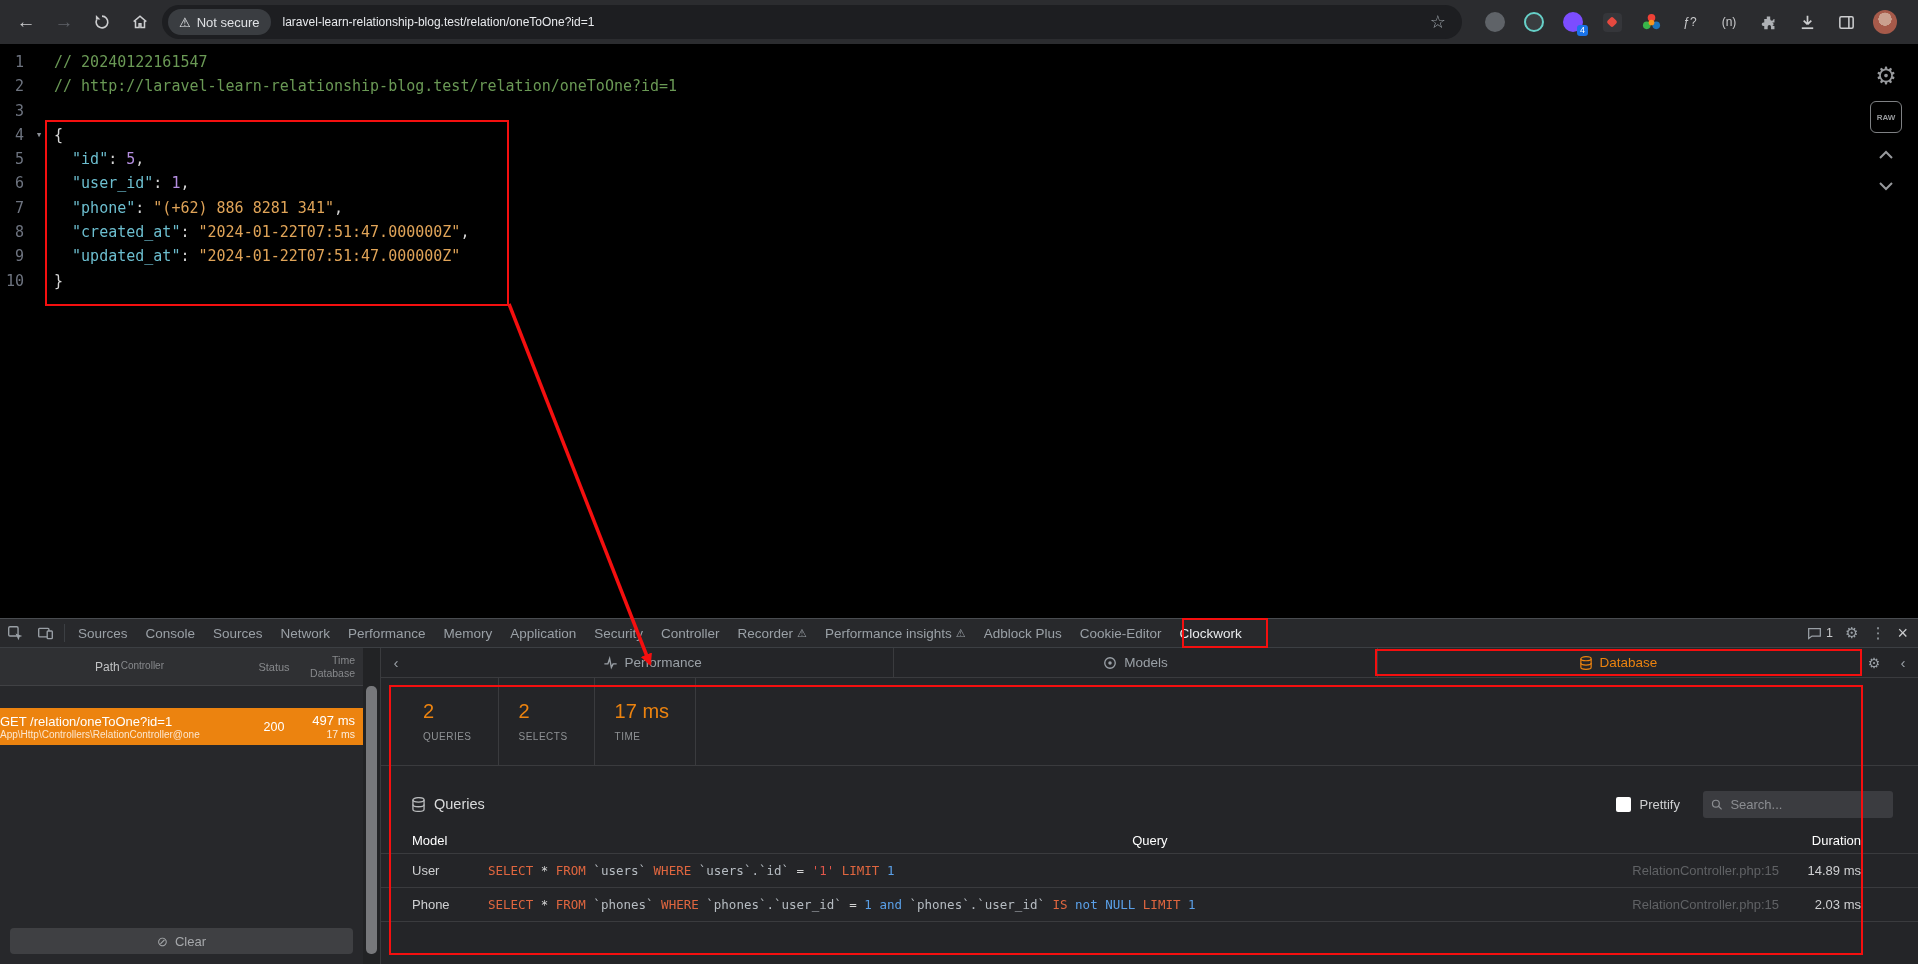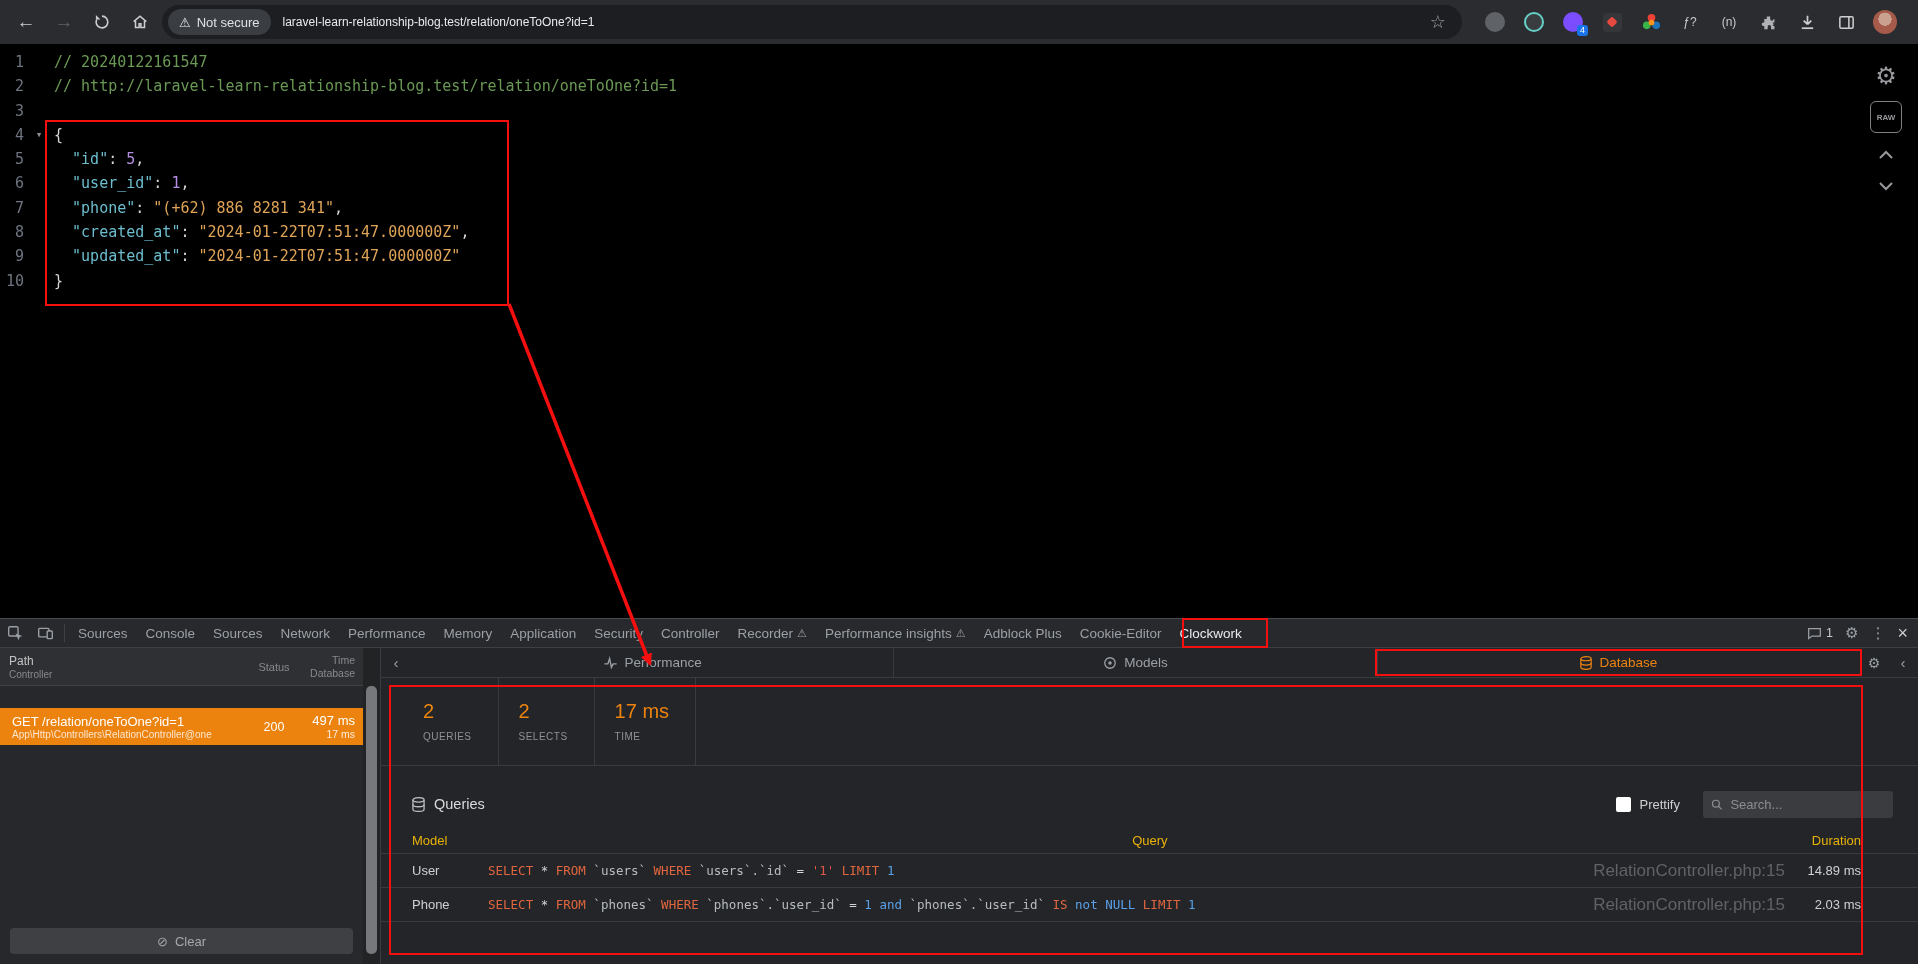--- a/index.html
+++ b/index.html
@@ -60,28 +60,28 @@
   .warnb{font-size:11px;color:#9aa0a6;}
   .dt-actions{margin-left:auto;display:flex;align-items:center;gap:12px;padding-right:10px;}
   .dt-count{display:flex;align-items:center;gap:4px;color:#c9cacc;font-size:12.5px;}
   .dt-gear{font-size:15px;} .dt-kebab{font-size:15px;} .dt-close{font-size:18px;color:#c9cacc;}
 
   
   .cw{position:absolute;top:29px;left:0;right:0;bottom:0;display:flex;}
   .cw-side{width:363px;background:#27282b;display:flex;flex-direction:column;flex:none;box-sizing:border-box;}
   .cw-side-head{height:38px;background:#2f3033;border-bottom:1px solid #404144;display:flex;
                 align-items:center;flex:none;box-sizing:border-box;}
-  .csh-path{flex:1;padding-left:9px;display:flex;flex-direction:column;justify-content:center;gap:1px;}
+  .csh-path{flex:1;padding-left:9px;display:flex;flex-direction:row;justify-content:center;gap:1px;}
   .csh-path .l1{font-size:12px;color:#c2c3c5;}
   .csh-path .l2{font-size:10px;color:#87898c;}
   .csh-status{width:48px;text-align:center;font-size:11px;color:#87898c;flex:none;}
   .csh-times{width:57px;padding-right:8px;text-align:right;font-size:10.5px;color:#87898c;flex:none;
              display:flex;flex-direction:column;gap:1px;}
   .cw-reqlist{padding-top:22px;flex:1;}
-  .cw-req{height:37px;background:#EC830F;display:flex;align-items:center;padding:0 0 0 12px;
+  .cw-req{height:37px;background:#EC830F;display:flex;align-items:center;padding:0 0 0 0;
           color:#fff;box-sizing:border-box;}
   .cw-req-main{flex:1;overflow:hidden;}
   .cw-req-path{font-size:13px;white-space:nowrap;}
   .cw-req-ctrl{font-size:10px;color:rgba(255,255,255,.8);white-space:nowrap;}
   .cw-req-status{width:48px;text-align:center;font-size:12.5px;flex:none;}
   .cw-req-times{width:57px;padding-right:8px;text-align:right;flex:none;}
   .cw-req-times .t1{font-size:13px;}
   .cw-req-times .t2{font-size:10.5px;color:rgba(255,255,255,.85);}
   .cw-clear{margin:10px;height:26px;background:#3f4043;border:none;border-radius:4px;
             color:#a6a8ab;font-size:13px;font-family:inherit;display:flex;align-items:center;
@@ -108,29 +108,29 @@
   .q-spacer{flex:1;}
   .chk{appearance:none;-webkit-appearance:none;width:15px;height:15px;background:#fff;border:none;
        border-radius:2px;margin:0;}
   .prettify-l{font-size:13px;color:#cfd0d2;margin-right:14px;}
   .searchbox{width:190px;height:27px;background:#3b3c40;border-radius:3px;display:flex;
              align-items:center;padding:0 8px;gap:6px;box-sizing:border-box;}
   .searchbox input{background:transparent;border:none;outline:none;color:#c8c9cb;font-size:13px;
                    font-family:inherit;width:100%;}
   .searchbox input::placeholder{color:#8b8d91;}
   .cw-thead{margin-top:8px;height:26px;display:flex;align-items:center;padding:0 57px 0 31px;
-            font-size:13px;color:#eab308;border-bottom:1px solid #3a3b3e;box-sizing:border-box;}
+            font-size:13px;color:#ffffff;border-bottom:1px solid #3a3b3e;box-sizing:border-box;}
   .col-model{width:76px;flex:none;}
   .col-query{flex:1;text-align:center;}
   .col-duration{flex:none;}
   .cw-row{height:34px;display:flex;align-items:center;padding:0 57px 0 31px;
           border-bottom:1px solid #3a3b3e;box-sizing:border-box;}
   .cell-model{width:76px;flex:none;font-size:13px;color:#cfd0d2;}
   .cell-sql{flex:1;font-family:"DejaVu Sans Mono",monospace;font-size:12.5px;white-space:nowrap;overflow:hidden;}
-  .cell-file{color:#606265;font-size:17px;margin-right:6px;flex:none;}
+  .cell-file{color:#606265;font-size:13px;margin-right:12px;flex:none;}
   .cell-dur{width:70px;text-align:right;font-size:13px;color:#cfd0d2;flex:none;}
   .tkq-kw{color:#E0663F}.tkq-id{color:#b6bcc2}.tkq-op{color:#d4d4d4}.tkq-str{color:#E0564A}.tkq-num{color:#5AA0E8}
 
   
   .annot-box{position:absolute;border:2.5px solid #f50f0f;box-sizing:border-box;z-index:90;pointer-events:none;}
   #annot-json{left:45px;top:120px;width:464px;height:186px;}
   #annot-panel{left:389px;top:685px;width:1474px;height:270px;}
   #annot-tab,#annot-dbtab{left:0;top:0;width:0;height:0;}
   .annot-svg{position:absolute;left:0;top:0;z-index:91;pointer-events:none;}
 </style>

